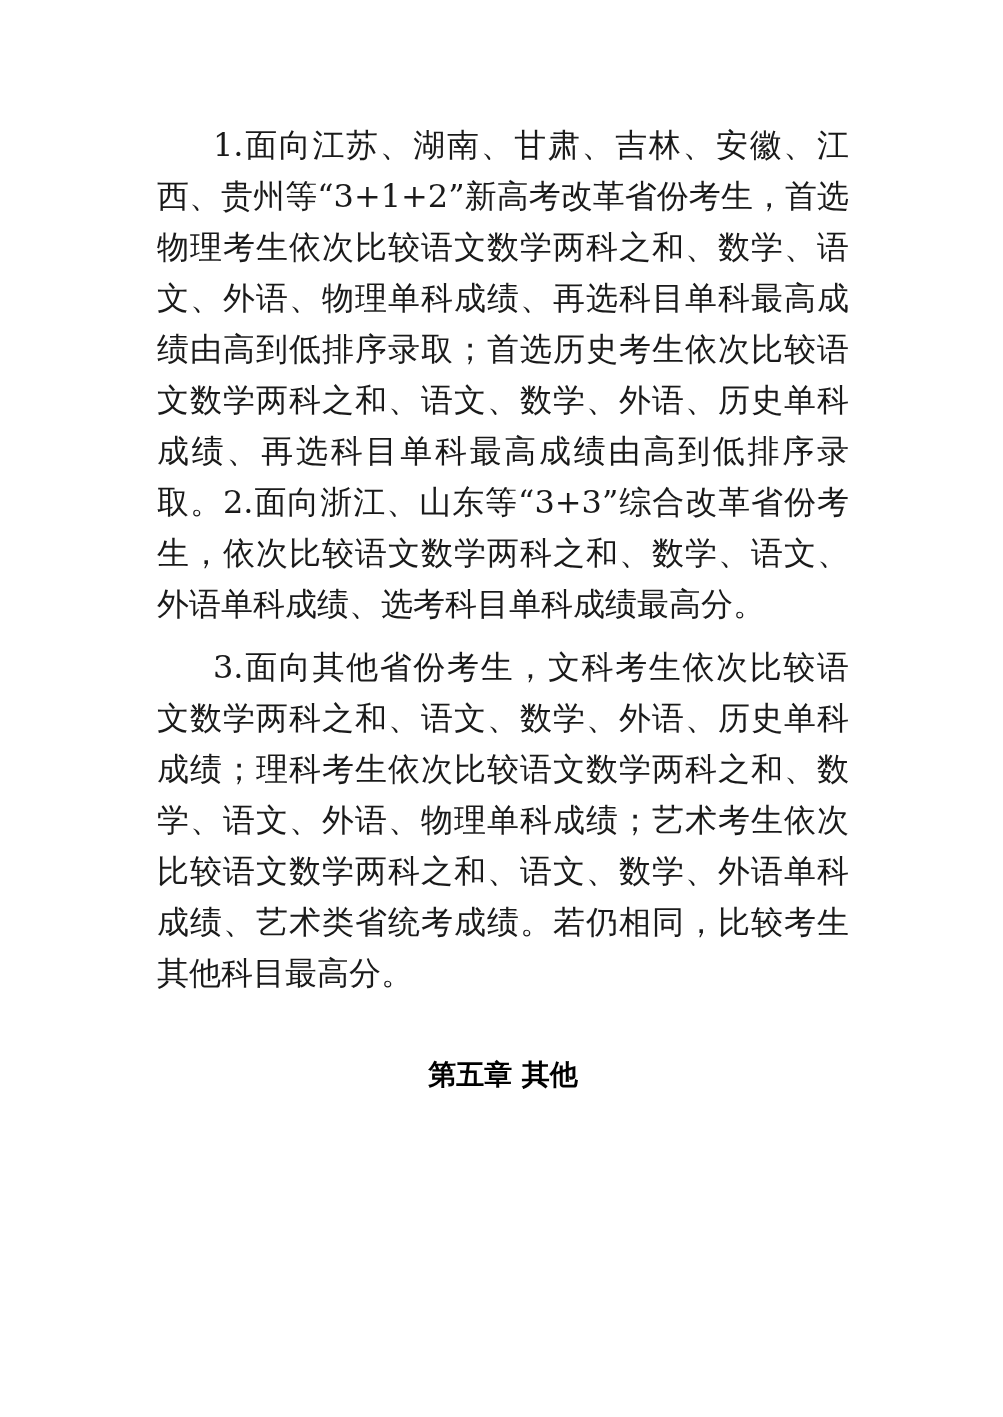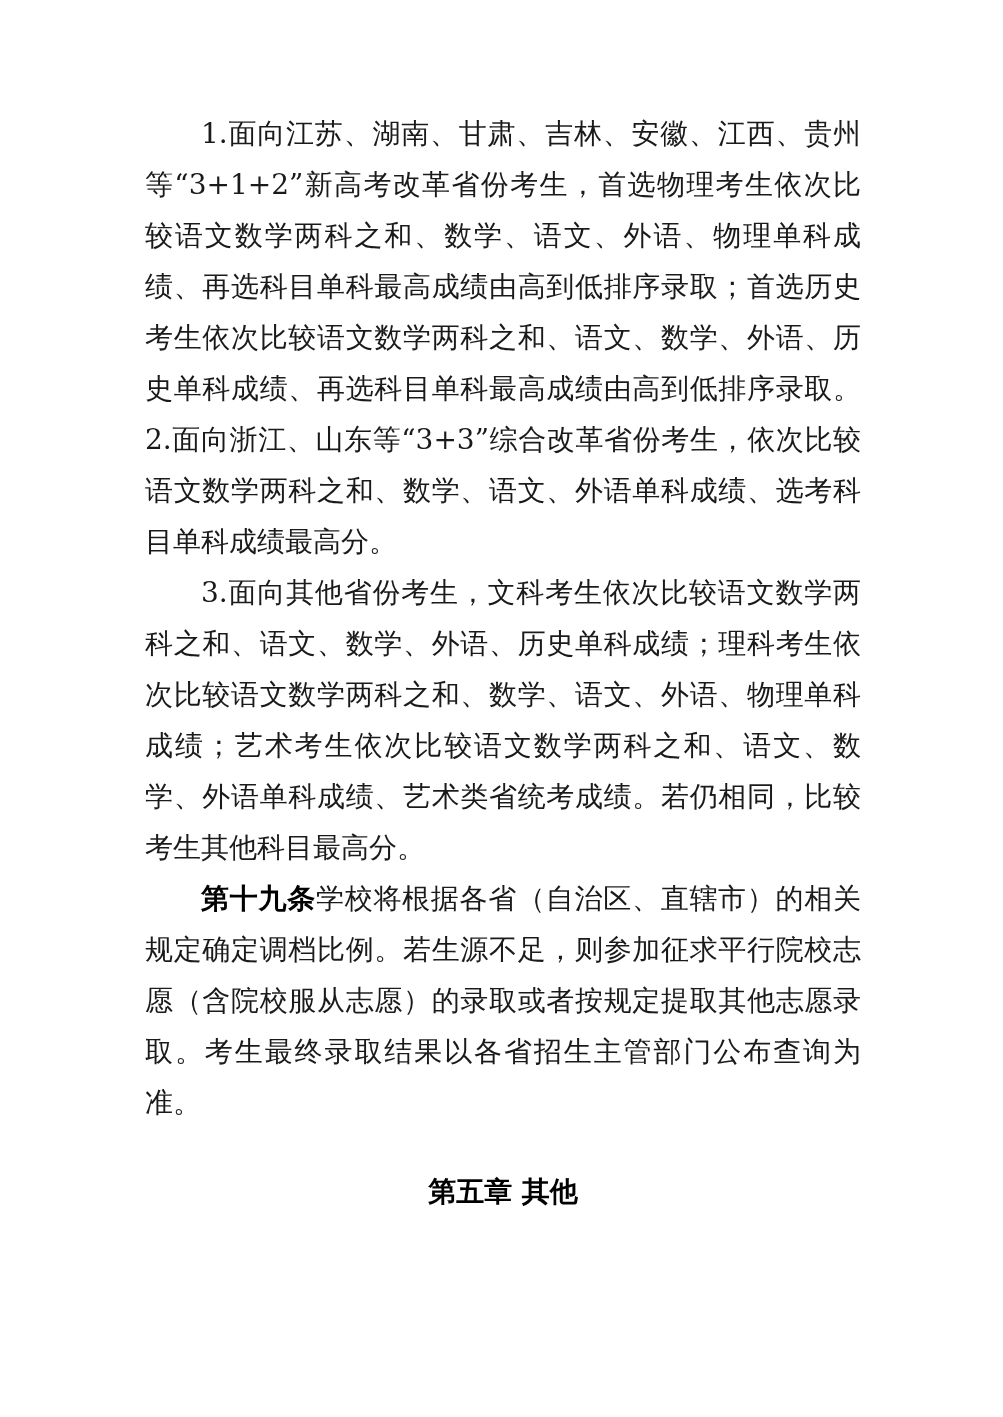--- a/index.html
+++ b/index.html
@@ -21,27 +21,27 @@
     box-sizing: border-box;
     padding: 0;
   }
   .content {
     position: absolute;
     left: 145px;
     top: 108px;
     width: 716px;
   }
   .para {
-    font-size: 28px;
+    font-size: 32px;
     line-height: 51px;
     color: #1a1a1a;
     text-align: justify;
     text-justify: inter-character;
     text-indent: 56px;
-    margin: 0;
+    margin: 12px;
     letter-spacing: 0px;
     white-space: normal;
     word-break: break-all;
   }
   .lead {
     font-weight: bold;
     color: #000000;
   }
   .chapter-heading {
     font-size: 28px;
@@ -59,18 +59,17 @@
 <body>
 
 <div class="page">
   <div class="content">
 
     <p class="para">1.面向江苏、湖南、甘肃、吉林、安徽、江西、贵州等“3+1+2”新高考改革省份考生，首选物理考生依次比较语文数学两科之和、数学、语文、外语、物理单科成绩、再选科目单科最高成绩由高到低排序录取；首选历史考生依次比较语文数学两科之和、语文、数学、外语、历史单科成绩、再选科目单科最高成绩由高到低排序录取。2.面向浙江、山东等“3+3”综合改革省份考生，依次比较语文数学两科之和、数学、语文、外语单科成绩、选考科目单科成绩最高分。</p>
 
     <p class="para">3.面向其他省份考生，文科考生依次比较语文数学两科之和、语文、数学、外语、历史单科成绩；理科考生依次比较语文数学两科之和、数学、语文、外语、物理单科成绩；艺术考生依次比较语文数学两科之和、语文、数学、外语单科成绩、艺术类省统考成绩。若仍相同，比较考生其他科目最高分。</p>
 
 
-    <p class="para"><span class="lead">第十九条</span><span>学校将根据各省（自治区、直辖市）的相关规定确定调档比例。若生源不足，则参加征求平行院校志愿（含院校服从志愿）的录取或者按规定提取其他志愿录取。考生最终录取结果以各省招生主管部门公布查询为准。</span></p>
 
     <p class="chapter-heading">第五章 其他</p>
 
   </div>
 </div>
 
 </body></html>

